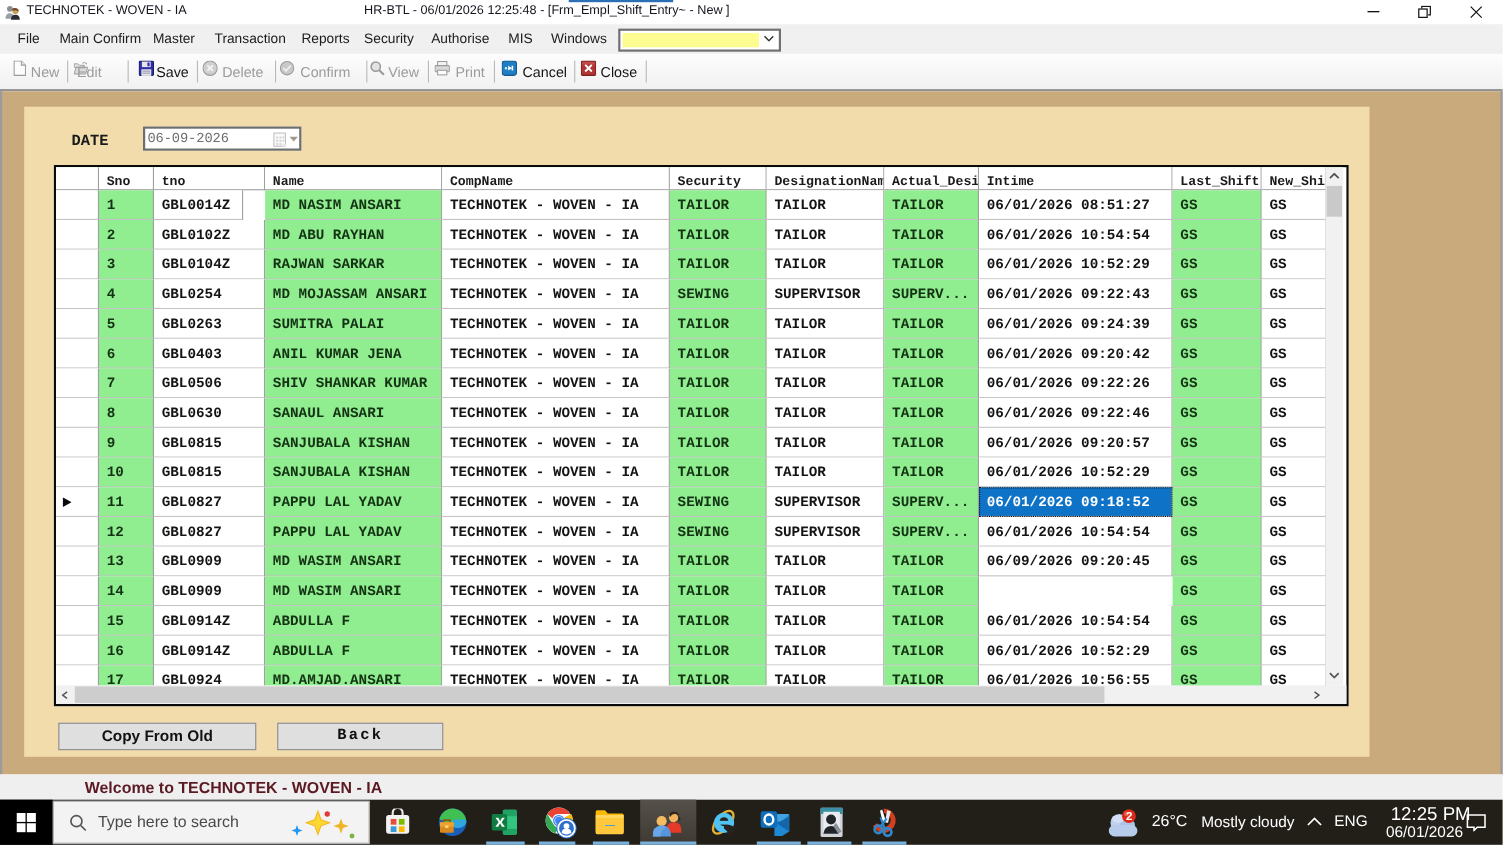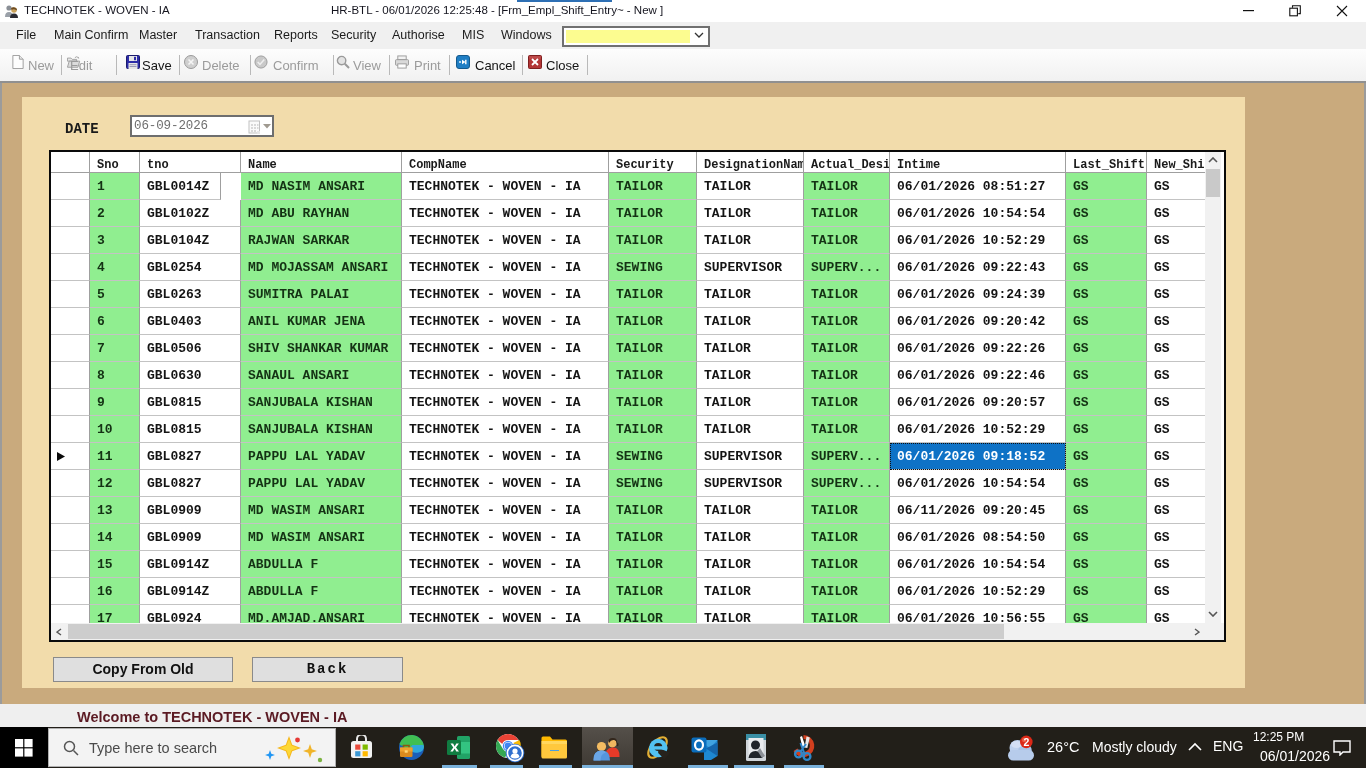--- a/index.html
+++ b/index.html
@@ -383,34 +383,33 @@
         </div>
     <div class="row" style="top:345px">
           <div class="cell ind" style="left:0px;width:39px"></div>
           <div class="cell g" style="left:39px;width:50px">13</div>
           <div class="cell w" style="left:89px;width:101px">GBL0909</div>
           <div class="cell g" style="left:190px;width:161px">MD WASIM ANSARI</div>
           <div class="cell w" style="left:351px;width:207px">TECHNOTEK - WOVEN - IA</div>
           <div class="cell g" style="left:558px;width:88px">TAILOR</div>
           <div class="cell w" style="left:646px;width:107px">TAILOR</div>
           <div class="cell g" style="left:753px;width:86px">TAILOR</div>
-          <div class="cell w" style="left:839px;width:176px">06/11/2026 09:20:45</div>
+          <div class="cell w" style="left:839px;width:176px">06/09/2026 09:20:45</div>
           <div class="cell g" style="left:1015px;width:81px">GS</div>
           <div class="cell w" style="left:1096px;width:59px">GS</div>
         </div>
     <div class="row" style="top:372px">
           <div class="cell ind" style="left:0px;width:39px"></div>
           <div class="cell g" style="left:39px;width:50px">14</div>
           <div class="cell w" style="left:89px;width:101px">GBL0909</div>
           <div class="cell g" style="left:190px;width:161px">MD WASIM ANSARI</div>
           <div class="cell w" style="left:351px;width:207px">TECHNOTEK - WOVEN - IA</div>
           <div class="cell g" style="left:558px;width:88px">TAILOR</div>
           <div class="cell w" style="left:646px;width:107px">TAILOR</div>
           <div class="cell g" style="left:753px;width:86px">TAILOR</div>
-          <div class="cell w" style="left:839px;width:176px">06/01/2026 08:54:50</div>
           <div class="cell g" style="left:1015px;width:81px">GS</div>
           <div class="cell w" style="left:1096px;width:59px">GS</div>
         </div>
     <div class="row" style="top:399px">
           <div class="cell ind" style="left:0px;width:39px"></div>
           <div class="cell g" style="left:39px;width:50px">15</div>
           <div class="cell w" style="left:89px;width:101px">GBL0914Z</div>
           <div class="cell g" style="left:190px;width:161px">ABDULLA F</div>
           <div class="cell w" style="left:351px;width:207px">TECHNOTEK - WOVEN - IA</div>
           <div class="cell g" style="left:558px;width:88px">TAILOR</div>
@@ -599,20 +598,20 @@
 <circle cx="21.3" cy="10.9" r="6.3" fill="#dc2817"></circle>
 <circle cx="19.2" cy="9" r="2.2" fill="#ef6a50" opacity="0.8"></circle>
 <text x="21.5" y="14.6" font-size="10.5" font-weight="bold" fill="#fff" text-anchor="middle" font-family="Liberation Sans">2</text>
 </svg>
 <div style="position:absolute;left:1047px;top:12px;font-size:14.5px;color:#fff">26°C</div>
 <div style="position:absolute;left:1092px;top:12px;font-size:14px;color:#fff">Mostly cloudy</div>
 <svg style="position:absolute;left:1188px;top:15px" width="14" height="9" viewBox="0 0 14 9">
           <path d="M1 8 L7 2 L13 8" stroke="#fff" stroke-width="1.6" fill="none"></path>
         </svg>
 <div style="position:absolute;left:1213px;top:11px;font-size:14px;color:#fff">ENG</div>
-<div style="position:absolute;left:1253px;top:3px;width:84px;text-align:left;font-size:12px;color:#fff">12:25 PM</div>
+<div style="position:absolute;left:1253px;top:3px;width:84px;text-align:right;font-size:17px;color:#fff">12:25 PM</div>
 <div style="position:absolute;left:1253px;top:21px;width:84px;text-align:center;font-size:14px;color:#fff">06/01/2026</div>
 <svg style="position:absolute;left:1332px;top:12px" width="20" height="17" viewBox="0 0 20 17">
           <path d="M2 2 h16 v11 h-7 l-3 3 v-3 h-6 Z" fill="none" stroke="#fff" stroke-width="1.4"></path>
         </svg>
 </div>
   </div>
 </div>
 
 </body></html>

